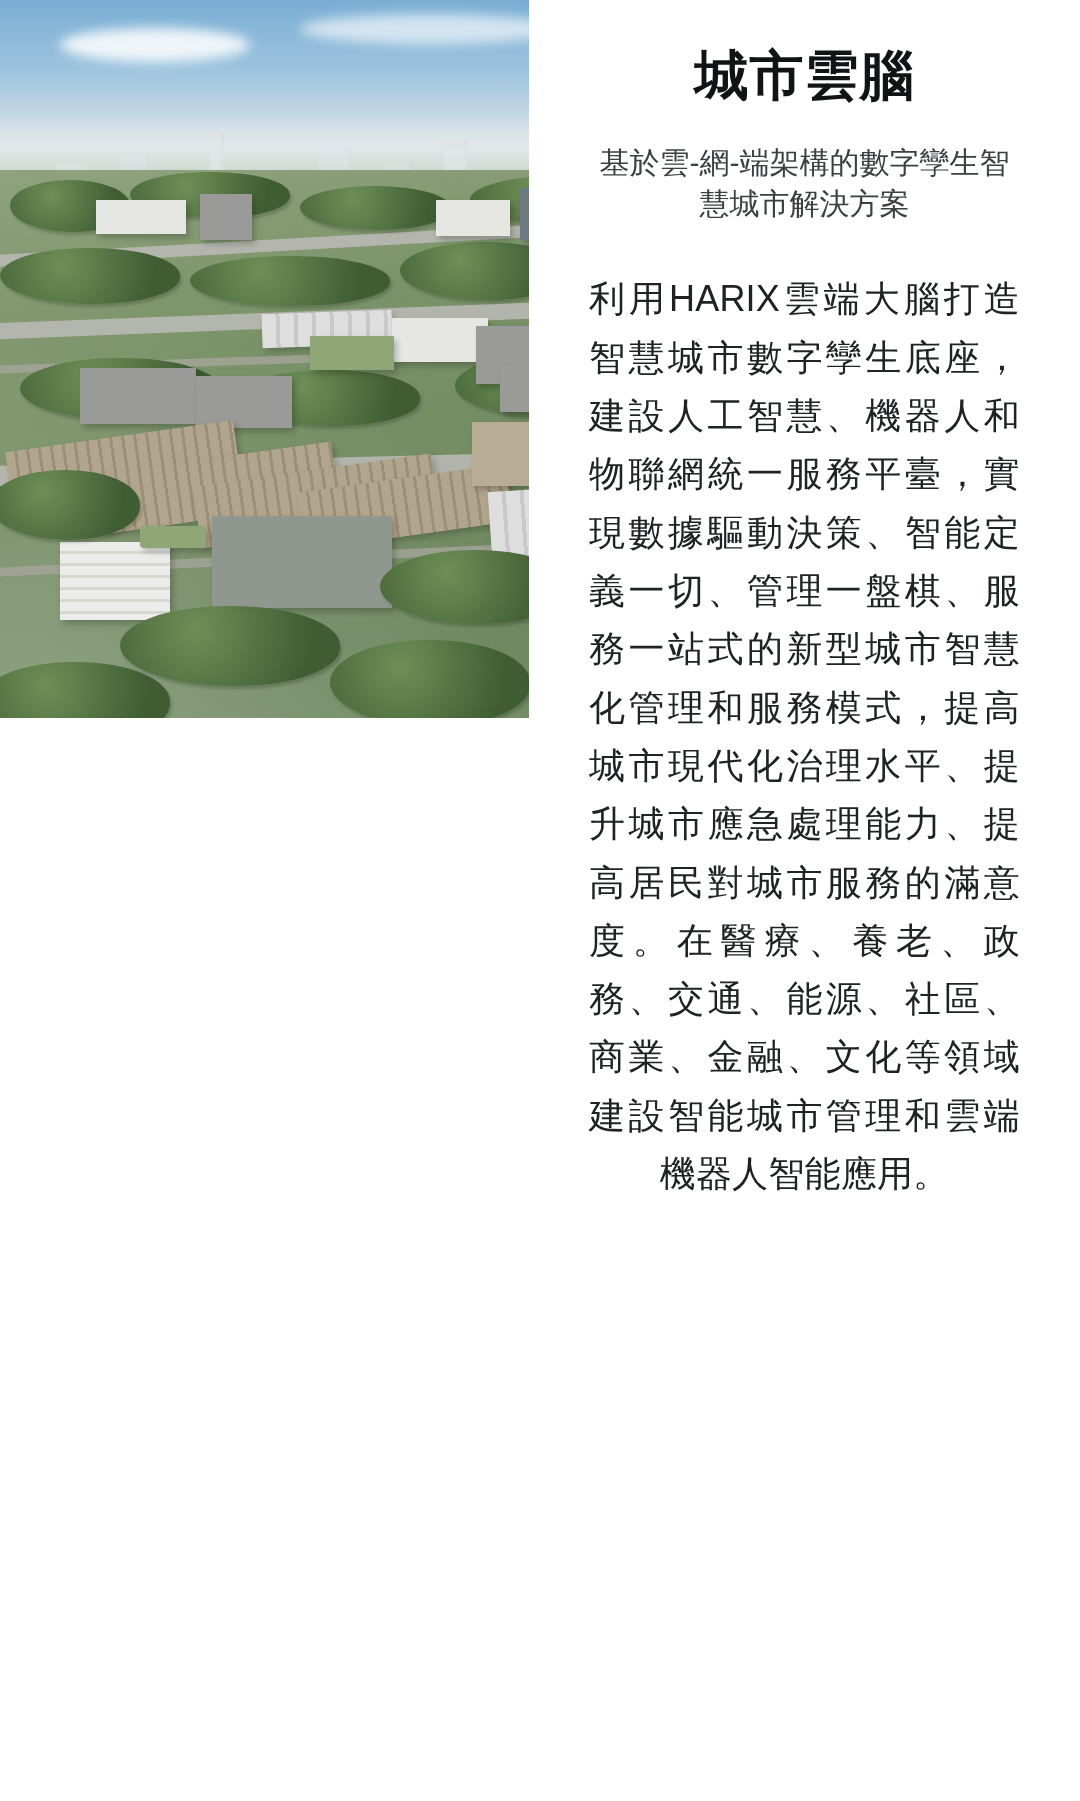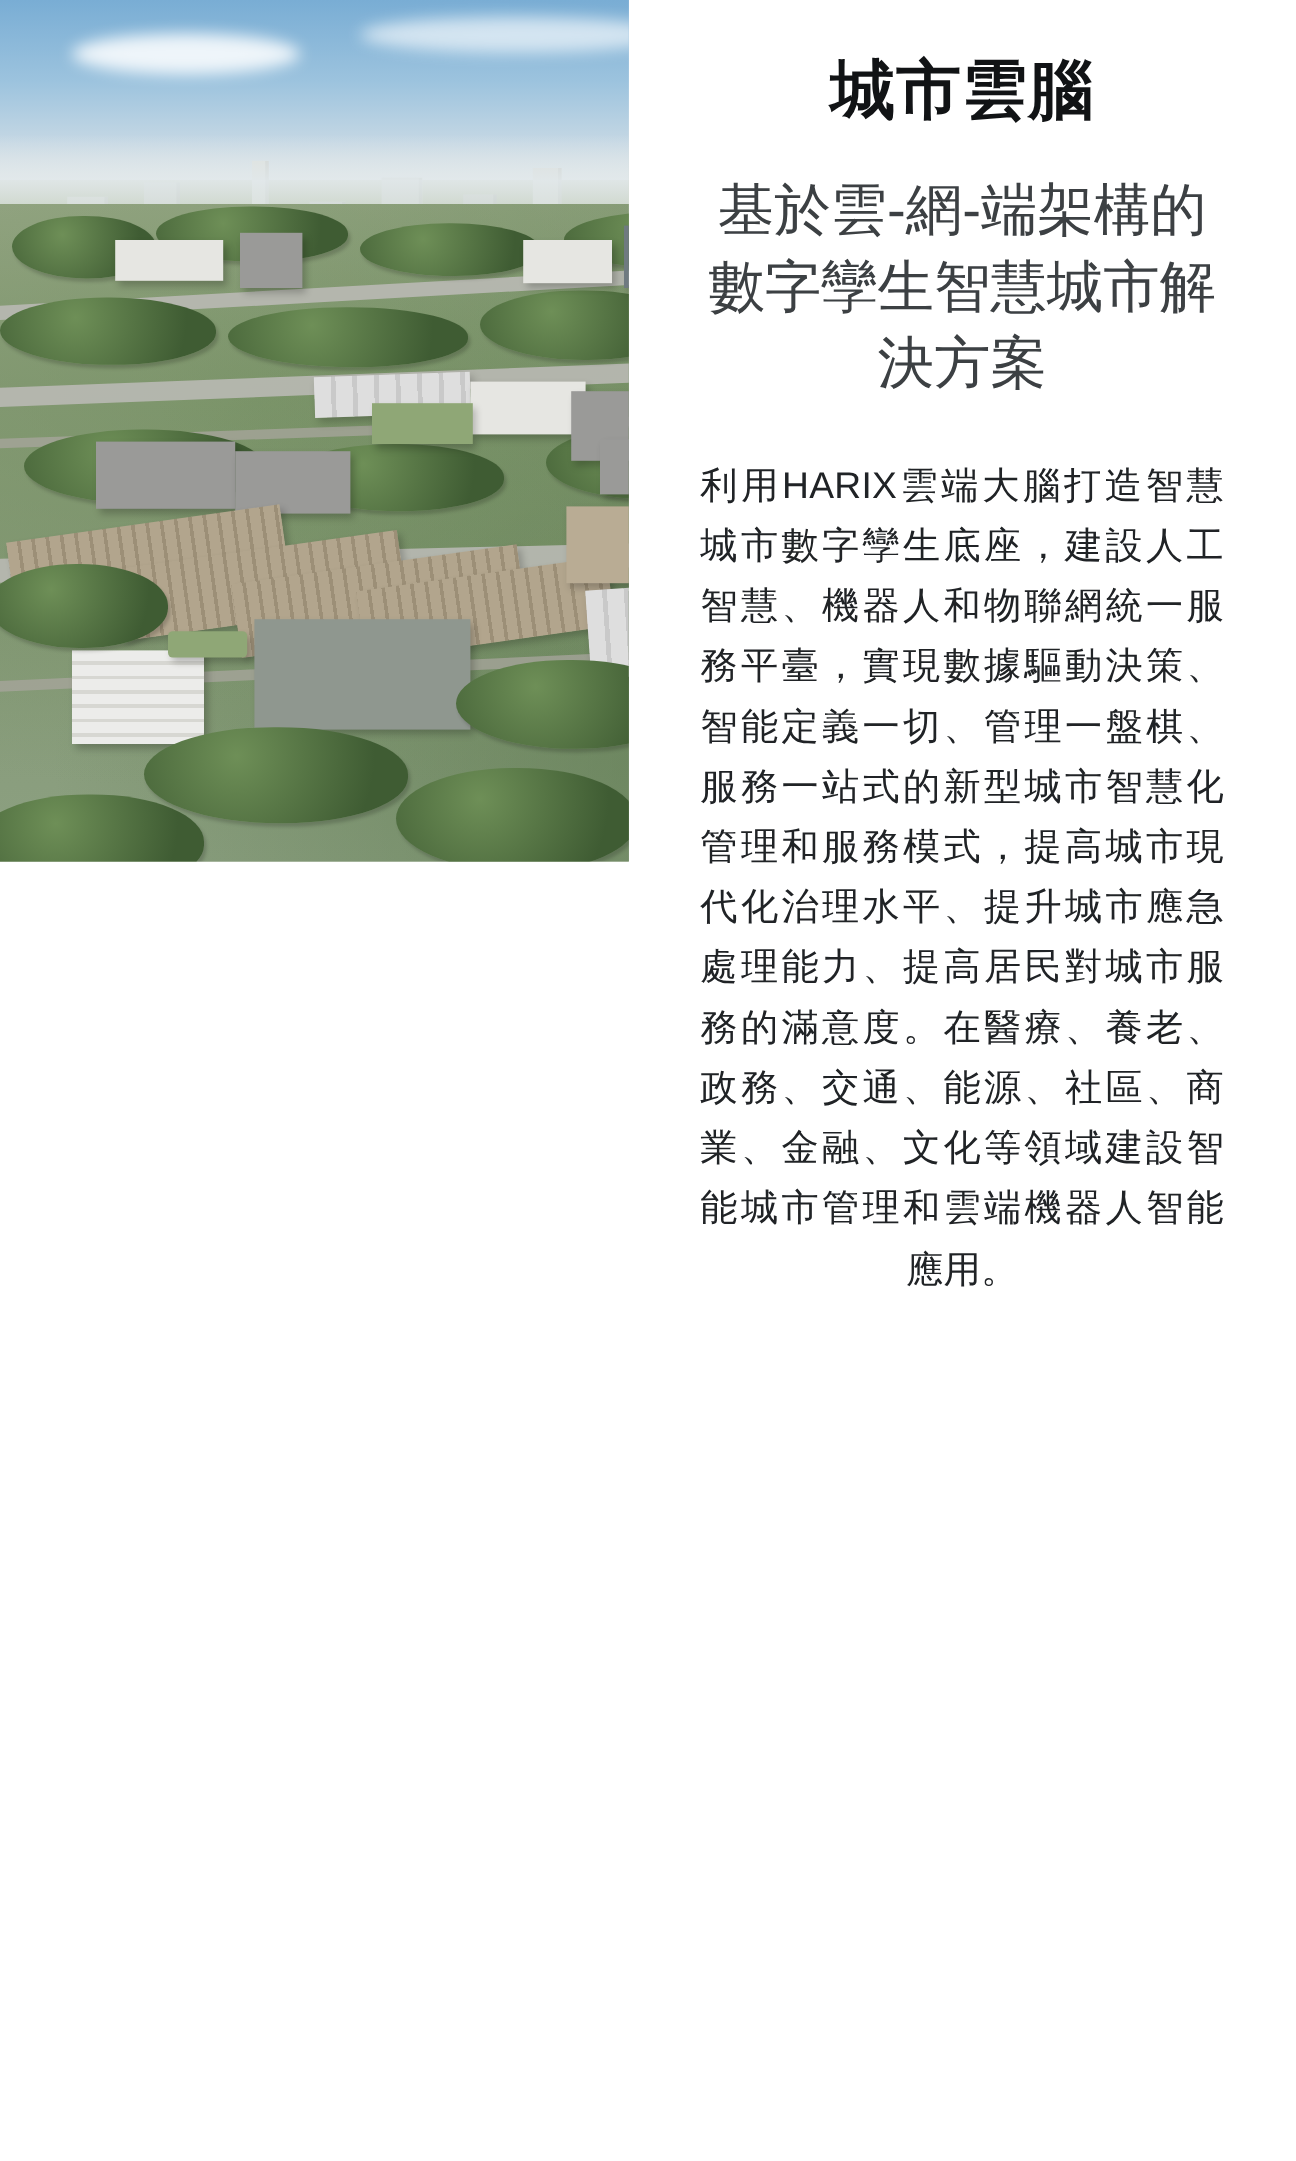--- a/index.html
+++ b/index.html
@@ -136,29 +136,29 @@
   }
   .title {
     font-size: 54px;
     font-weight: 700;
     letter-spacing: 1px;
     color: #111315;
     margin: 0 0 38px 0;
     line-height: 1.1;
   }
   .subtitle {
-    font-size: 47px;
+    font-size: 30px;
     font-weight: 400;
     color: #3c4043;
     line-height: 1.35;
     margin: 0 auto 46px auto;
     max-width: 900px;
   }
   .body-text {
-    font-size: 31px;
+    font-size: 36px;
     line-height: 1.62;
     color: #202326;
     text-align: justify;
     text-align-last: center;
     max-width: 880px;
     margin: 0 auto;
     letter-spacing: .2px;
   }
 </style>
 </head>

